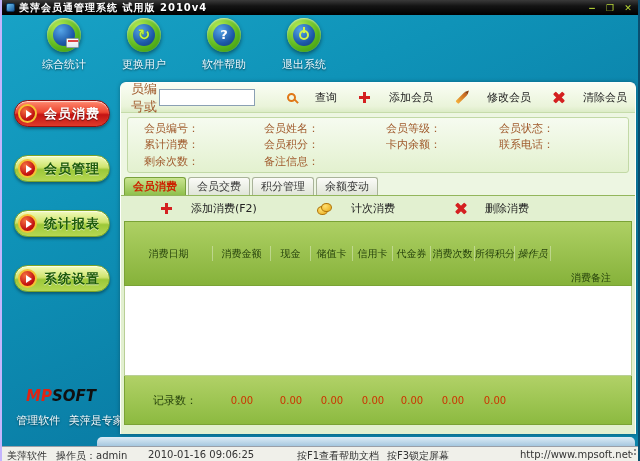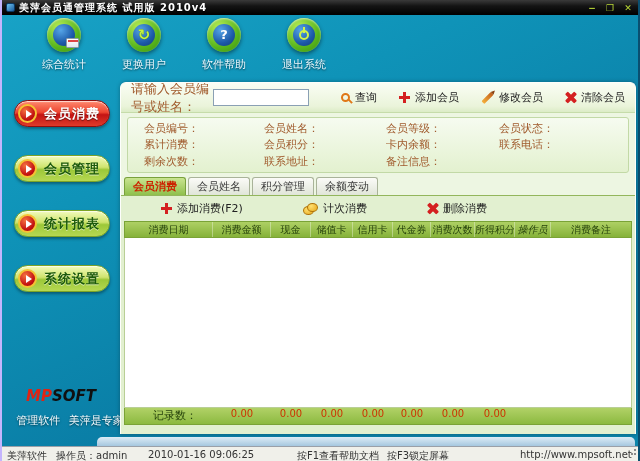--- a/index.html
+++ b/index.html
@@ -76,21 +76,21 @@
     background:#edf6e2; border:1px solid #fdfefb; border-bottom:none;
     border-radius:6px 6px 0 0; overflow:hidden;
     box-shadow:0 0 4px rgba(0,0,0,.3); display:flex; flex-direction:column; }
 
   .search-row { height:30px; flex:0 0 30px; display:flex; align-items:center; padding:0 10px;
     background:linear-gradient(180deg,#fafdf4 0%,#eaf4da 80%,#dcecc6 100%);
     border-bottom:1px solid #c6dcaa; }
   .brown { color:#a05a2c; font-size:13px; }
   .search-input { width:96px; height:17px; margin:0 10px 0 2px; border:1px solid #8aa0b4;
     background:#fff; font-size:11px; padding:0 3px; }
-  .act { display:flex; align-items:center; gap:5px; font-size:11px; color:#222;
+  .act { display:flex; align-items:center; gap:19px; font-size:11px; color:#222;
     cursor:pointer; margin-left:22px; white-space:nowrap; }
   .act:first-of-type { margin-left:4px; }
 
   
   .mag { width:9px; height:9px; border:2px solid #e07818; border-radius:50%; position:relative; }
   .mag::after { content:""; position:absolute; width:6px; height:2px; background:#e07818;
     transform:rotate(45deg); right:-5px; bottom:-2px; }
   .plus { position:relative; width:11px; height:11px; }
   .plus::before { content:""; position:absolute; left:4px; top:0; width:3px; height:11px; background:#d42020; }
   .plus::after  { content:""; position:absolute; left:0; top:4px; width:11px; height:3px; background:#d42020; }
@@ -127,23 +127,23 @@
     display:flex; flex-direction:column; }
   .actions-row { flex:0 0 25px; display:flex; align-items:center; padding-left:36px; gap:38px; }
 
   
   .table { flex:1; display:flex; flex-direction:column; margin:0 3px; }
   .thead { flex:0 0 17px; display:flex; align-items:center;
     background:linear-gradient(180deg,#aed064,#86b23a); border:1px solid #7aa336; }
   .th { font-size:10px; color:#27430c; text-align:center; white-space:nowrap; overflow:hidden;
     border-right:1px solid rgba(255,255,255,.35); line-height:15px; }
   .c0{width:88px;} .c1{width:58px;} .c2{width:40px;} .c3{width:42px;} .c4{width:40px;}
-  .c5{width:38px;} .c6{width:44px;} .c7{width:40px;} .c8{width:36px;font-style:italic;} .c9{flex:1; border-right:none;}
+  .c5{width:38px;} .c6{width:44px;} .c7{width:40px;} .c8{width:36px;font-style:italic;} .c9{flex:1; border-right:none;margin-top:48px;}
   .tbody { flex:1; background:#fff; border:1px solid #b9cf96; border-top:none; }
-  .tsummary { flex:0 0 17px; display:flex; align-items:flex-start; margin-bottom:9px;
+  .tsummary { flex:0 0 17px; display:flex; align-items:center; margin-bottom:9px;
     background:linear-gradient(180deg,#b1d167,#8cba40); border:1px solid #7aa336; border-top:none; }
   .sum-label { font-size:11px; color:#27430c; padding-left:28px; }
   .sum-val { font-size:10px; color:#cc3300; text-align:center; }
 
   
   .bottom-strip { position:absolute; left:95px; right:3px; bottom:0; height:9px;
     background:linear-gradient(180deg,#e8f2fa,#aecbe2); border-radius:5px 5px 0 0; opacity:.95; }
   .statusbar { position:absolute; left:0; right:0; bottom:0; height:15px;
     background:linear-gradient(180deg,#fbfbf9,#ececе6); background-color:#f0f0ea;
     border-top:1px solid #9aa0a8; font-size:10px; color:#333; }
@@ -264,27 +264,26 @@
       <div class="info-panel">
         <span class="info-lbl">会员编号：</span>
         <span class="info-lbl">会员姓名：</span>
         <span class="info-lbl">会员等级：</span>
         <span class="info-lbl">会员状态：</span>
         <span class="info-lbl">累计消费：</span>
         <span class="info-lbl">会员积分：</span>
         <span class="info-lbl">卡内余额：</span>
         <span class="info-lbl">联系电话：</span>
         <span class="info-lbl">剩余次数：</span>
-        <span class="info-lbl">联系地址：</span>
         <span class="info-lbl">备注信息：</span>
       </div>
 
       <div class="tabs">
         <div class="tab active">会员消费</div>
-        <div class="tab">会员姓名</div>
+        <div class="tab">会员交费</div>
         <div class="tab">积分管理</div>
         <div class="tab">余额变动</div>
       </div>
 
       <div class="tab-content">
         <div class="actions-row">
           <span class="act">
             <span class="plus"></span>
             <span>添加消费(F2)</span>
           </span>

